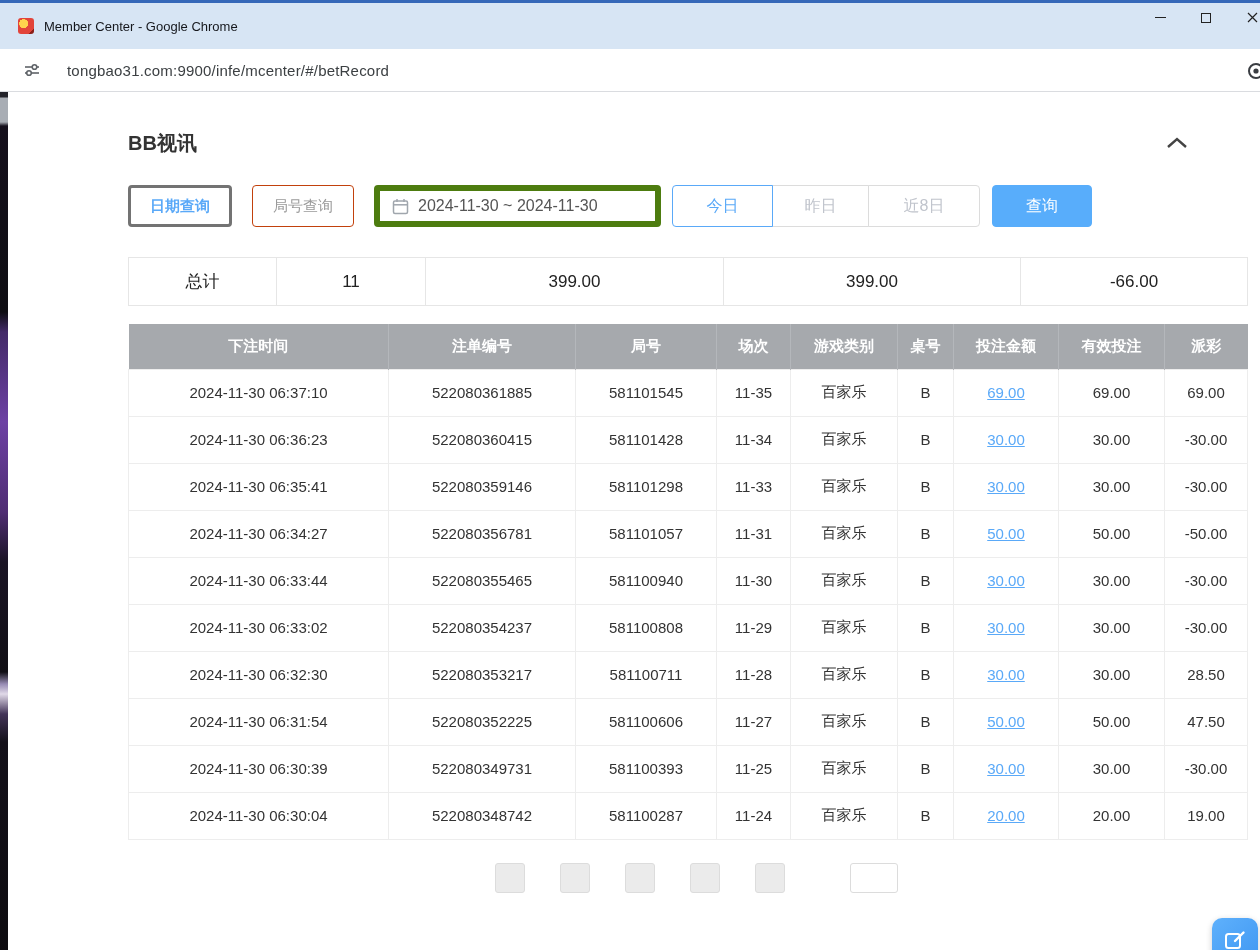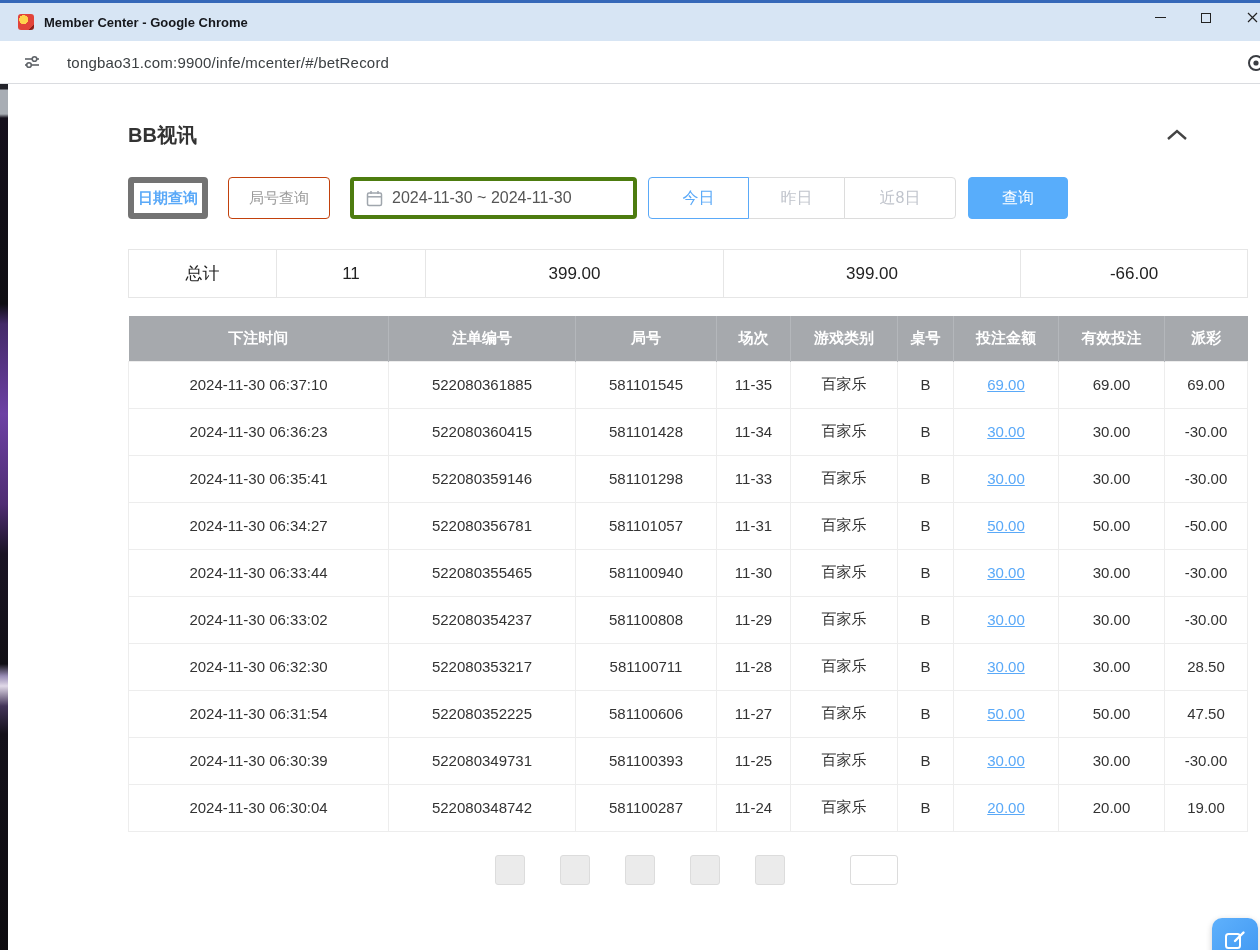--- a/index.html
+++ b/index.html
@@ -1,21 +1,21 @@
 <!DOCTYPE html>
 <html><head>
 <meta charset="utf-8">
 <style>
   * { margin:0; padding:0; box-sizing:border-box; }
   html,body { width:1260px; height:950px; overflow:hidden; background:#fff;
               font-family:"Liberation Sans","DejaVu Sans",sans-serif; position:relative; }
 
   
   .top-accent { height:3px; background:#3568b8; }
-  .titlebar { height:38px; background:#d7e5f4; display:flex; align-items:center; position:relative;font-weight:bold; }
+  .titlebar { height:46px; background:#d7e5f4; display:flex; align-items:center; position:relative; }
   .app-icon { width:16px; height:16px; margin-left:18px; border-radius:3px; flex:0 0 auto;
               background:radial-gradient(circle at 35% 35%, #ffd34d 0 30%, #e2443a 31% 75%, #8c1f18 76%); }
   .win-title { margin-left:10px; font-size:13px; color:#15171c; white-space:nowrap; }
   .win-controls { position:absolute; right:-15px; top:0; height:100%; display:flex; }
   .win-btn { width:46px; height:29px; display:flex; align-items:center; justify-content:center; cursor:pointer; }
   .glyph-min { width:11px; height:1px; background:#222; }
   .glyph-max { width:10px; height:10px; border:1px solid #222; }
 
   .urlbar { height:43px; background:#fff; border-bottom:1px solid #dadce0; display:flex; align-items:center; position:relative;gap:11px; }
   .tune-icon { margin-left:22px; display:flex; }
@@ -36,23 +36,23 @@
   .panel { margin-left:8px; padding:0 61px 0 72px; }
 
   .panel-header { padding-top:37px; display:flex; justify-content:space-between; align-items:center; }
   .panel-title { font-size:20px; font-weight:bold; color:#333; line-height:28px; }
   .collapse-btn { width:28px; height:28px; display:flex; align-items:center; justify-content:center; cursor:pointer; margin-right:8px; }
 
   
   .filters { margin-top:28px; display:flex; align-items:center; }
   .btn { height:42px; border-radius:4px; font-size:15px; display:flex; align-items:center;
          justify-content:center; background:#fff; cursor:pointer; white-space:nowrap; }
-  .btn-date-query { width:80px; border:6px solid #737373; color:#5aa9f8; font-weight:bold; }
+  .btn-date-query { width:104px; border:3px solid #737373; color:#5aa9f8; font-weight:bold; }
   .btn-round-query { width:102px; border:1px solid #c2410c; color:#999; margin-left:20px; }
-  .date-box { width:287px; height:42px; border:4px solid #4d7c0f; border-radius:4px; margin-left:20px;
+  .date-box { width:287px; height:42px; border:6px solid #4d7c0f; border-radius:4px; margin-left:20px;
               display:flex; align-items:center; padding:0 12px; cursor:pointer; }
   .date-box .date-text { margin-left:9px; font-size:16px; color:#555; }
   .btn-group { display:flex; margin-left:11px; }
   .btn-seg { height:42px; display:flex; align-items:center; justify-content:center; font-size:16px;
              background:#fff; border:1px solid #dcdcdc; cursor:pointer; }
   .btn-seg + .btn-seg { margin-left:-1px; }
   .seg-today { width:101px; border:1px solid #5aa9f8; color:#5aa9f8; border-radius:4px 0 0 4px; z-index:1; }
   .seg-yesterday { width:97px; color:#c0c4cc; }
   .seg-last8 { width:112px; color:#c0c4cc; border-radius:0 4px 4px 0; }
   .btn-search { width:100px; margin-left:12px; background:#58adfb; border:1px solid #58adfb; color:#fff; font-size:16px; }

